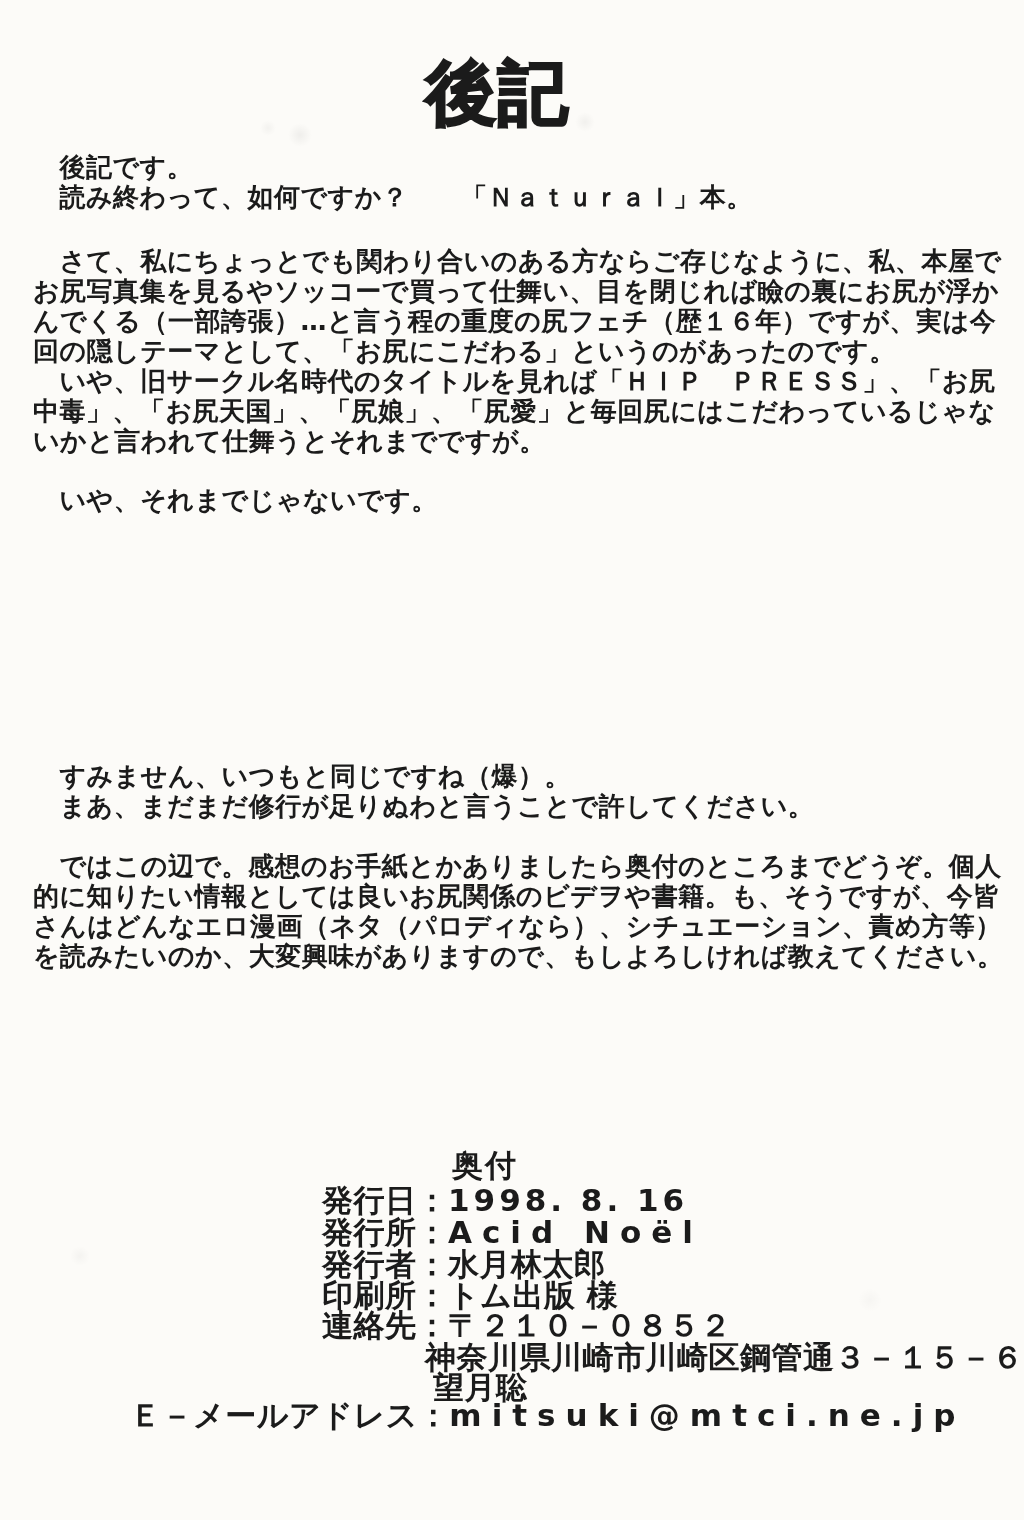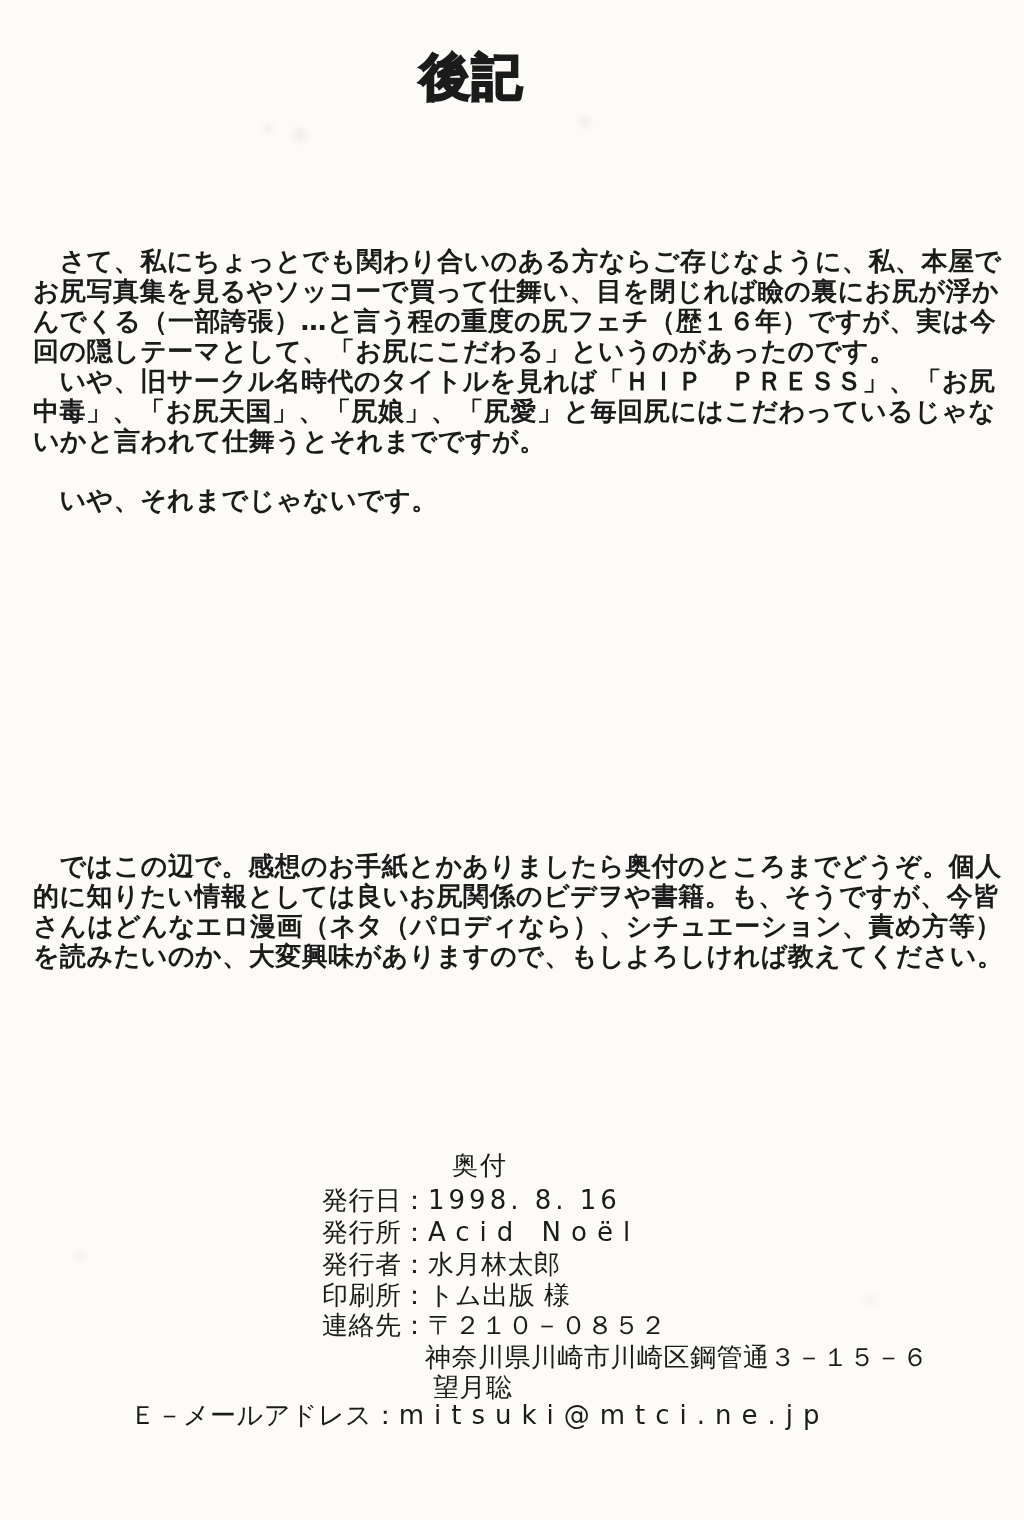--- a/index.html
+++ b/index.html
@@ -19,34 +19,34 @@
     pointer-events:none;
     background:
       radial-gradient(circle at 300px 135px, rgba(0,0,0,0.05), transparent 12px),
       radial-gradient(circle at 585px 122px, rgba(0,0,0,0.045), transparent 10px),
       radial-gradient(circle at 962px 305px, rgba(0,0,0,0.03), transparent 14px),
       radial-gradient(circle at 268px 128px, rgba(0,0,0,0.035), transparent 8px),
       radial-gradient(circle at 80px 1256px, rgba(0,0,0,0.03), transparent 10px),
       radial-gradient(circle at 870px 1300px, rgba(0,0,0,0.025), transparent 12px);
   }
   .title{
-    position:absolute;left:408px;top:40px;margin:12px;
-    font-size:50px;line-height:1;font-weight:900;
+    position:absolute;left:408px;top:40px;margin:18px;
+    font-size:70px;line-height:1;font-weight:900;
     letter-spacing:2px;
     -webkit-text-stroke:2.5px #1b1b1b;
     white-space:nowrap;
   }
   .para{
     position:absolute;left:33px;width:975px;
     font-size:26px;line-height:30px;font-weight:600;
     letter-spacing:0.5px;white-space:nowrap;
   }
   .colophon-line{
     position:absolute;
-    font-size:26px;line-height:30px;font-weight:400;
+    font-size:31px;line-height:30px;font-weight:700;
     letter-spacing:0.5px;white-space:nowrap;
   }
   .c-head{left:452px;top:1150px;letter-spacing:2px;}
   .c-r1{left:322px;top:1185px;}
   .c-r2{left:322px;top:1217px;text-align:right;}
   .c-r3{left:322px;top:1249px;}
   .c-r4{left:322px;top:1280px;}
   .c-r5{left:322px;top:1310px;}
   .c-addr1{left:425px;top:1342px;text-align:right;}
   .c-addr2{left:433px;top:1372px;}
@@ -54,22 +54,24 @@
   .sp4{letter-spacing:4px;}
   .sp10{letter-spacing:10px;}
 </style>
 </head>
 <body>
 
 <div class="page">
 
   <h1 class="title">後記</h1>
 
+  <div class="para" style="top:152px">　後記です。<br>　読み終わって、如何ですか？　　「Ｎａｔｕｒａｌ」本。</div>
   <div class="para" style="top:246px">　さて、私にちょっとでも関わり合いのある方ならご存じなように、私、本屋で<br>お尻写真集を見るやソッコーで買って仕舞い、目を閉じれば瞼の裏にお尻が浮か<br>んでくる（一部誇張）…と言う程の重度の尻フェチ（歴１６年）ですが、実は今<br>回の隠しテーマとして、「お尻にこだわる」というのがあったのです。<br>　いや、旧サークル名時代のタイトルを見れば「ＨＩＰ　ＰＲＥＳＳ」、「お尻<br>中毒」、「お尻天国」、「尻娘」、「尻愛」と毎回尻にはこだわっているじゃな<br>いかと言われて仕舞うとそれまでですが。</div>
   <div class="para" style="top:485px">　いや、それまでじゃないです。</div>
+  <div class="para" style="top:761px">　すみません、いつもと同じですね（爆）。<br>　まあ、まだまだ修行が足りぬわと言うことで許してください。</div>
   <div class="para" style="top:851px">　ではこの辺で。感想のお手紙とかありましたら奥付のところまでどうぞ。個人<br>的に知りたい情報としては良いお尻関係のビデヲや書籍。も、そうですが、今皆<br>さんはどんなエロ漫画（ネタ（パロディなら）、シチュエーション、責め方等）<br>を読みたいのか、大変興味がありますので、もしよろしければ教えてください。</div>
 
   <div>
     <div class="colophon-line c-head">奥付</div>
 
     <div class="colophon-line c-r1"><span>発行日：</span><span class="sp4">1998. 8. 16</span></div>
 
     <div class="colophon-line c-r2"><span>発行所：</span><span class="sp10">Acid Noël</span></div>
 
     <div class="colophon-line c-r3"><span>発行者：</span><span>水月林太郎</span></div>

